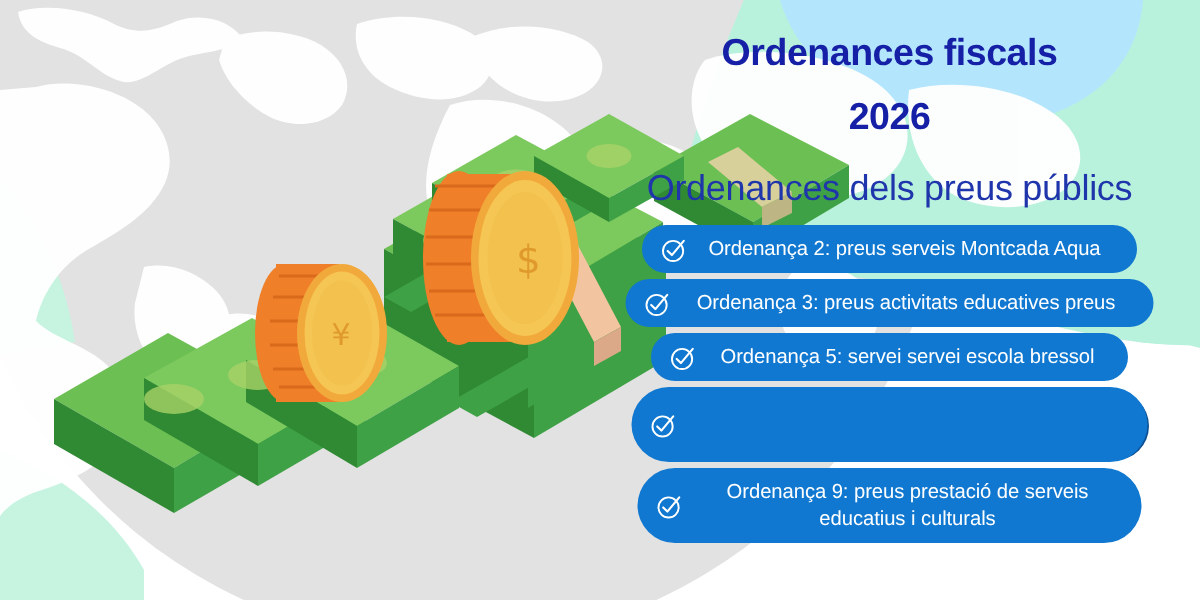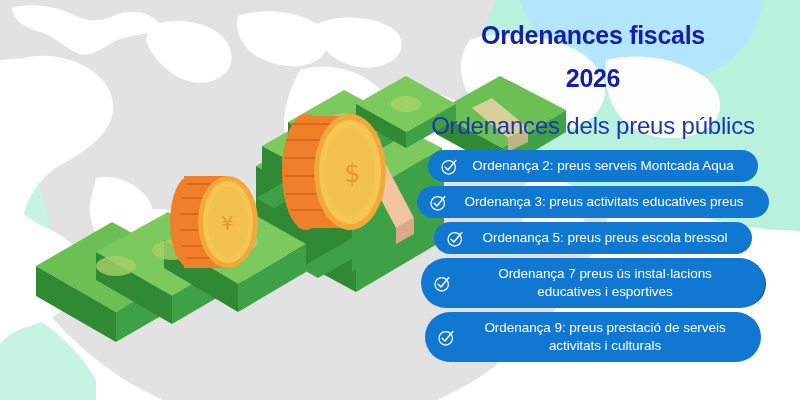--- a/index.html
+++ b/index.html
@@ -309,46 +309,44 @@
       </div>
 
       <div class="pill-row">
         <div class="pill w3">
           <span class="check-icon">
             <svg width="19" height="19" viewBox="0 0 24 24">
               <circle cx="11" cy="13" r="8.5" fill="none" stroke="#ffffff" stroke-width="1.6"></circle>
               <path d="M6.5 13 L10 16.5 L20 4.5" fill="none" stroke="#ffffff" stroke-width="1.8" stroke-linecap="round" stroke-linejoin="round"></path>
             </svg>
           </span>
-          <span class="pill-label">Ordenança 5: preus preus escola bressol</span>
+          <span class="pill-label">Ordenança 5: servei servei escola bressol</span>
         </div>
       </div>
 
       <div class="pill-row">
         <div class="pill-shadow" style="right:34px;"></div>
         <div class="pill w4 two-line">
           <span class="check-icon">
             <svg width="19" height="19" viewBox="0 0 24 24">
               <circle cx="11" cy="13" r="8.5" fill="none" stroke="#ffffff" stroke-width="1.6"></circle>
               <path d="M6.5 13 L10 16.5 L20 4.5" fill="none" stroke="#ffffff" stroke-width="1.8" stroke-linecap="round" stroke-linejoin="round"></path>
             </svg>
           </span>
-          <span class="pill-label">Ordenança 7 preus ús instal·lacions
-educatives i esportives</span>
         </div>
       </div>
 
       <div class="pill-row">
         <div class="pill w5 two-line">
           <span class="check-icon">
             <svg width="19" height="19" viewBox="0 0 24 24">
               <circle cx="11" cy="13" r="8.5" fill="none" stroke="#ffffff" stroke-width="1.6"></circle>
               <path d="M6.5 13 L10 16.5 L20 4.5" fill="none" stroke="#ffffff" stroke-width="1.8" stroke-linecap="round" stroke-linejoin="round"></path>
             </svg>
           </span>
           <span class="pill-label">Ordenança 9: preus prestació de serveis
-activitats i culturals</span>
+educatius i culturals</span>
         </div>
       </div>
 
     </div>
   </div>
 </div>
 
 </body></html>

